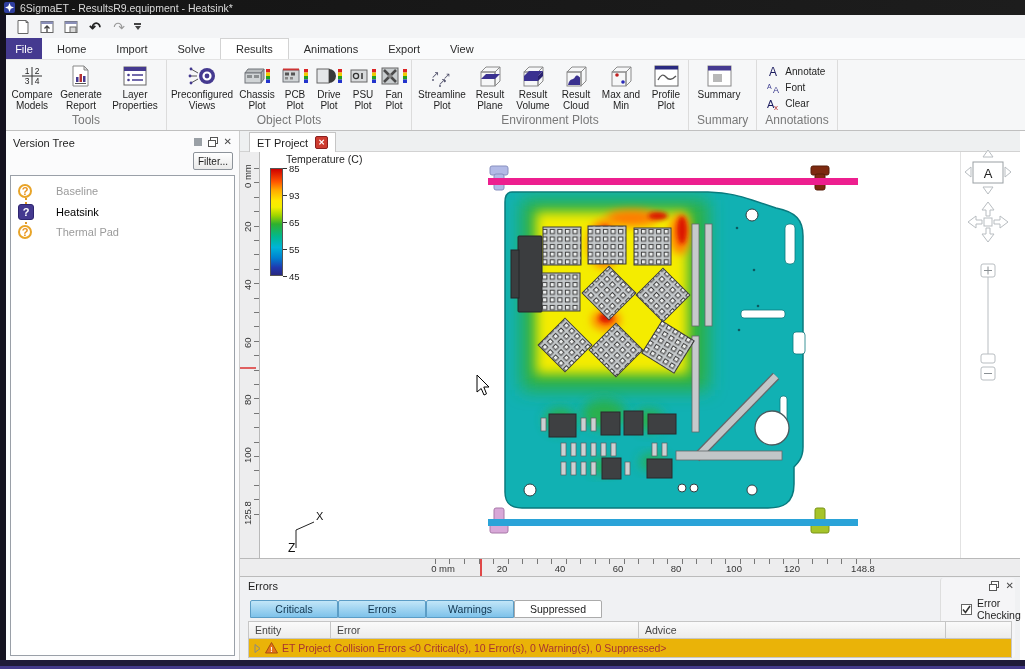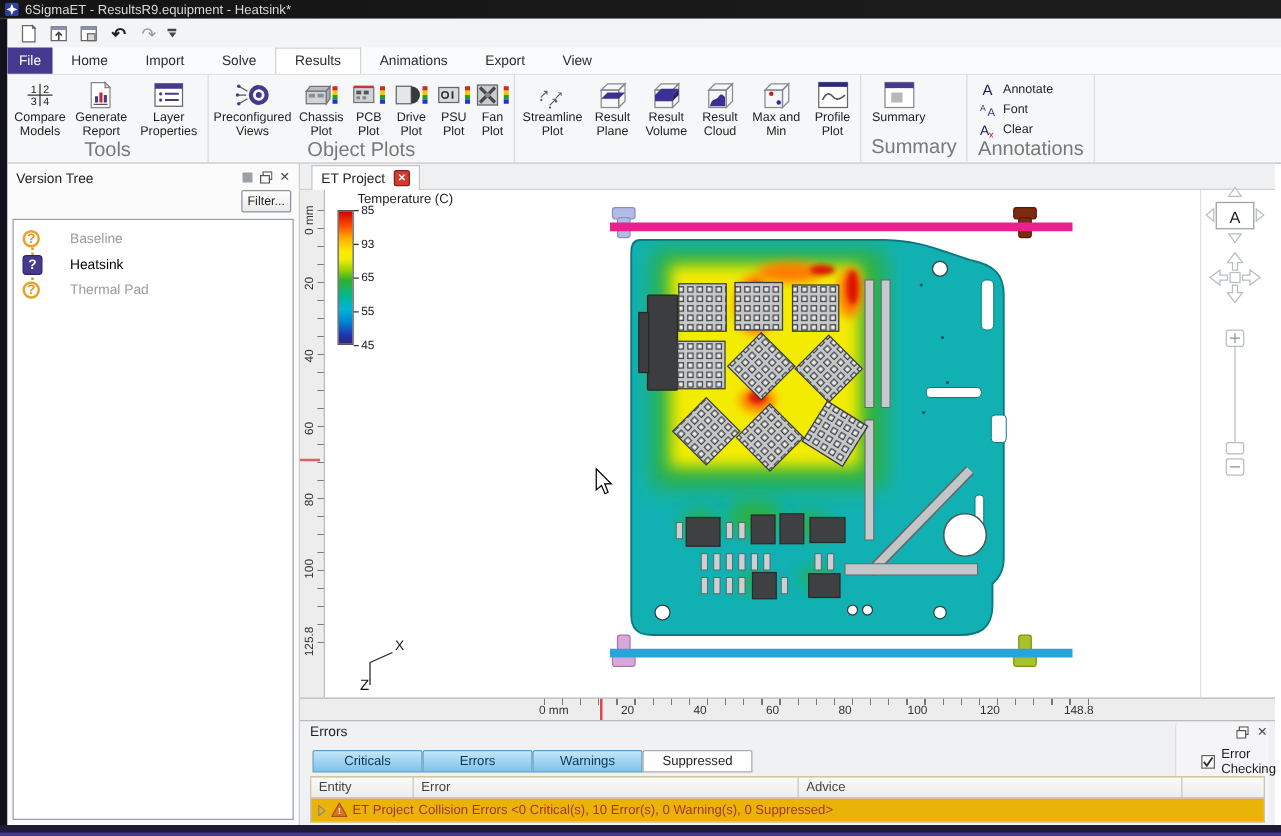--- a/index.html
+++ b/index.html
@@ -25,21 +25,21 @@
   .file-tab{background:#453a90;color:#fff;width:36px;display:flex;align-items:center;justify-content:center;}
   .mtab{padding:0 15px;display:flex;align-items:center;}
   .mtab.active{background:#fff;border:1px solid #d3d3d3;border-bottom:none;}
 
   
   .ribbon{position:absolute;left:6px;top:60px;width:1019px;height:71px;background:#f6f7f8;border-bottom:1px solid #c0c0c0;display:flex;}
   .rgroup{display:flex;flex-direction:column;border-right:1px solid #dcdcdc;padding:1px 2px 0;}
   .rbtns{flex:1;display:flex;align-items:flex-start;}
   .rbtn{display:flex;flex-direction:column;align-items:center;font-size:10px;color:#1e1e1e;text-align:center;line-height:1.12;padding:1px 2px 0;}
   .ricon{height:27px;display:flex;align-items:center;justify-content:center;}
-  .rgroup-label{font-size:16px;color:#787878;text-align:center;padding:1px 6px 3px;}
+  .rgroup-label{font-size:12px;color:#787878;text-align:center;padding:1px 6px 3px;}
   .rsmall{display:flex;flex-direction:column;gap:3px;padding:4px 8px 0;}
   .rsmall-btn{display:flex;align-items:center;gap:5px;font-size:10px;color:#1e1e1e;}
 
   
   .sidepanel{position:absolute;left:6px;top:131px;width:234px;height:529px;background:#fbfbfc;border-right:1px solid #cdcdcd;}
   .sp-title{position:absolute;left:7px;top:6px;font-size:11px;color:#1e1e1e;}
   .sp-icons{position:absolute;right:7px;top:5px;display:flex;gap:6px;align-items:center;color:#4a4a4a;font-size:10px;}
   .sp-sq{width:8px;height:8px;background:#9aa0a6;}
   .filter-label{position:absolute;left:7px;top:27px;font-size:11px;color:#1e1e1e;margin-top:16px;}
   .filter-btn{position:absolute;right:6px;top:21px;width:40px;height:18px;background:linear-gradient(#fff,#e9e9e9);border:1px solid #8d939a;border-radius:2px;font-size:10px;color:#222;display:flex;align-items:center;justify-content:center;}
@@ -372,20 +372,21 @@
           <span class="ricon">
               <svg width="27" height="24">
                 <rect x="2" y="2" width="23" height="20" fill="#fff" stroke="#666"></rect>
                 <rect x="2" y="2" width="23" height="3.5" fill="#2a2a80"></rect>
                 <path d="M5,16 Q9,8 13,13 T23,12" stroke="#555" fill="none" stroke-width="1.3"></path>
               </svg>
             </span>
           <span>Profile Plot</span>
         </div>
       </div>
+      <div class="rgroup-label">Environment Plots</div>
     </div>
 
     <div class="rgroup">
       <div class="rbtns">
         <div class="rbtn" style="width:56px">
           <span class="ricon">
               <svg width="27" height="24">
                 <rect x="2" y="2" width="23" height="20" fill="#fff" stroke="#888"></rect>
                 <rect x="2" y="2" width="23" height="4.5" fill="#453a90"></rect>
                 <rect x="7" y="10" width="9" height="8" fill="#b8b8b8"></rect>

